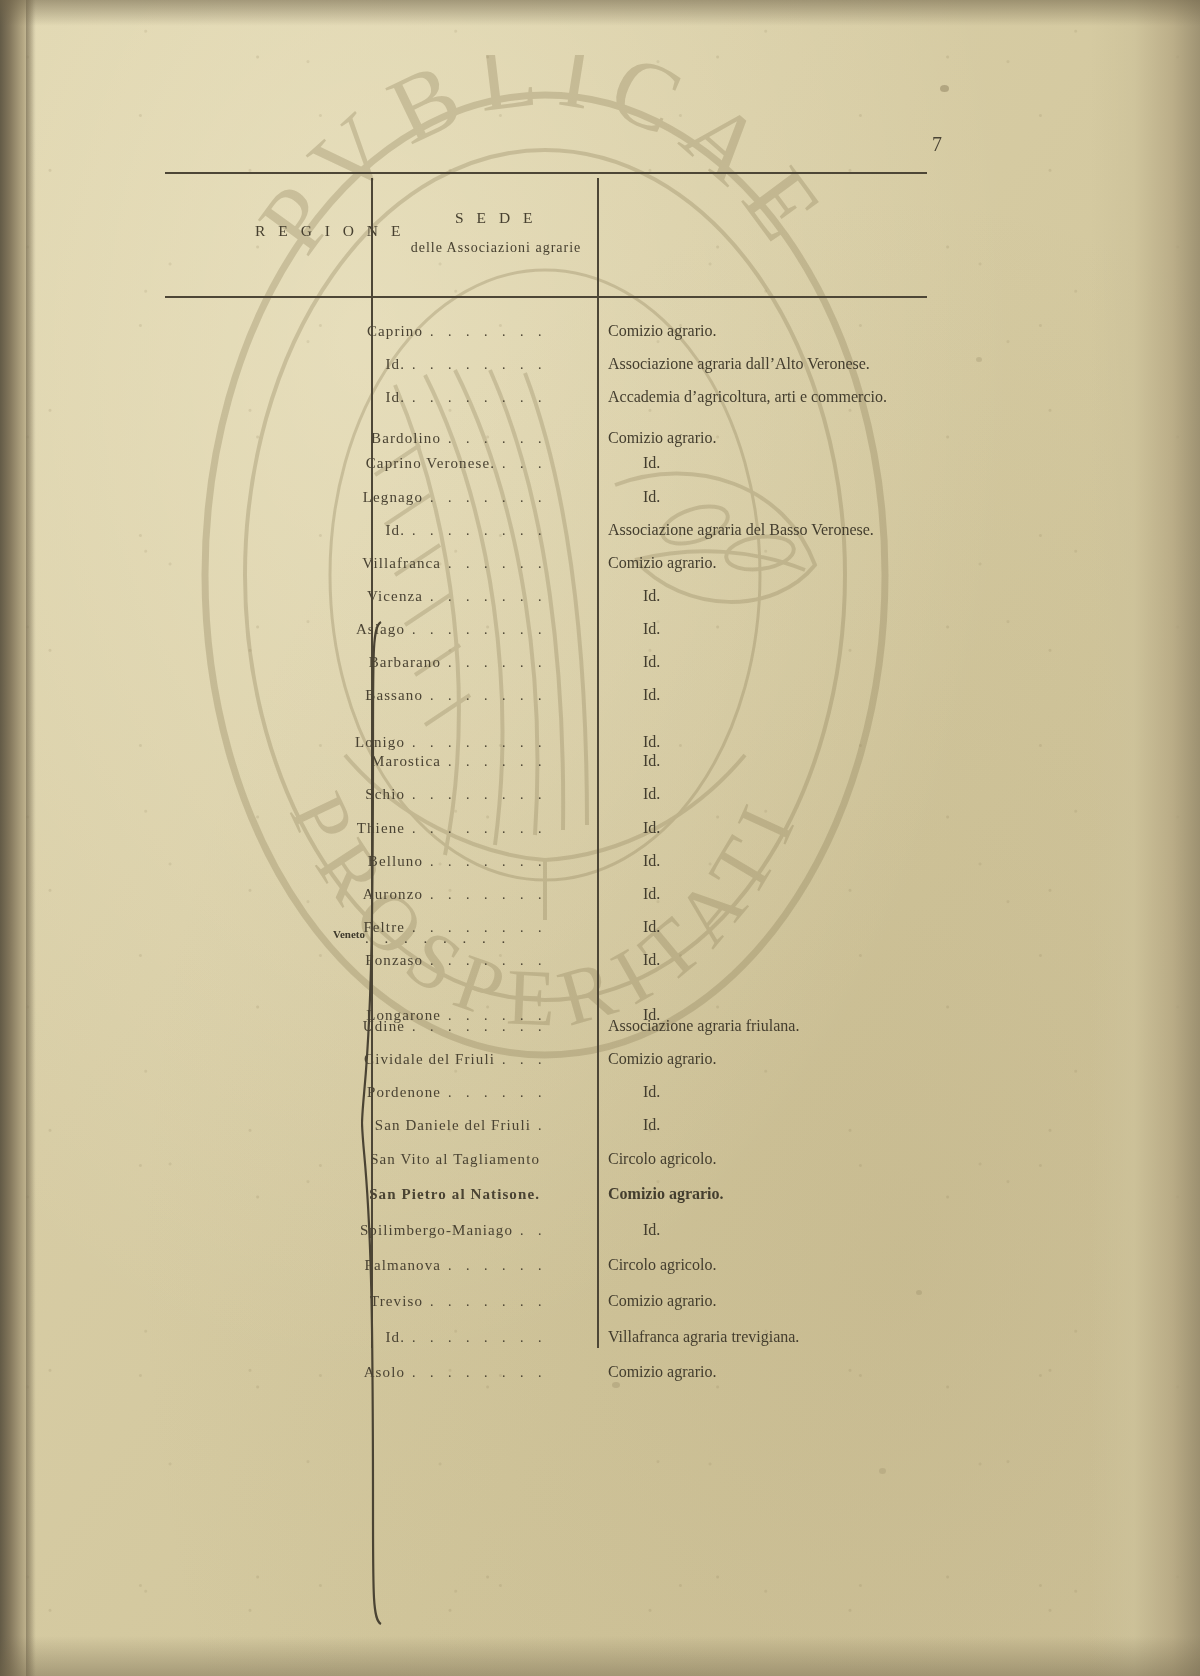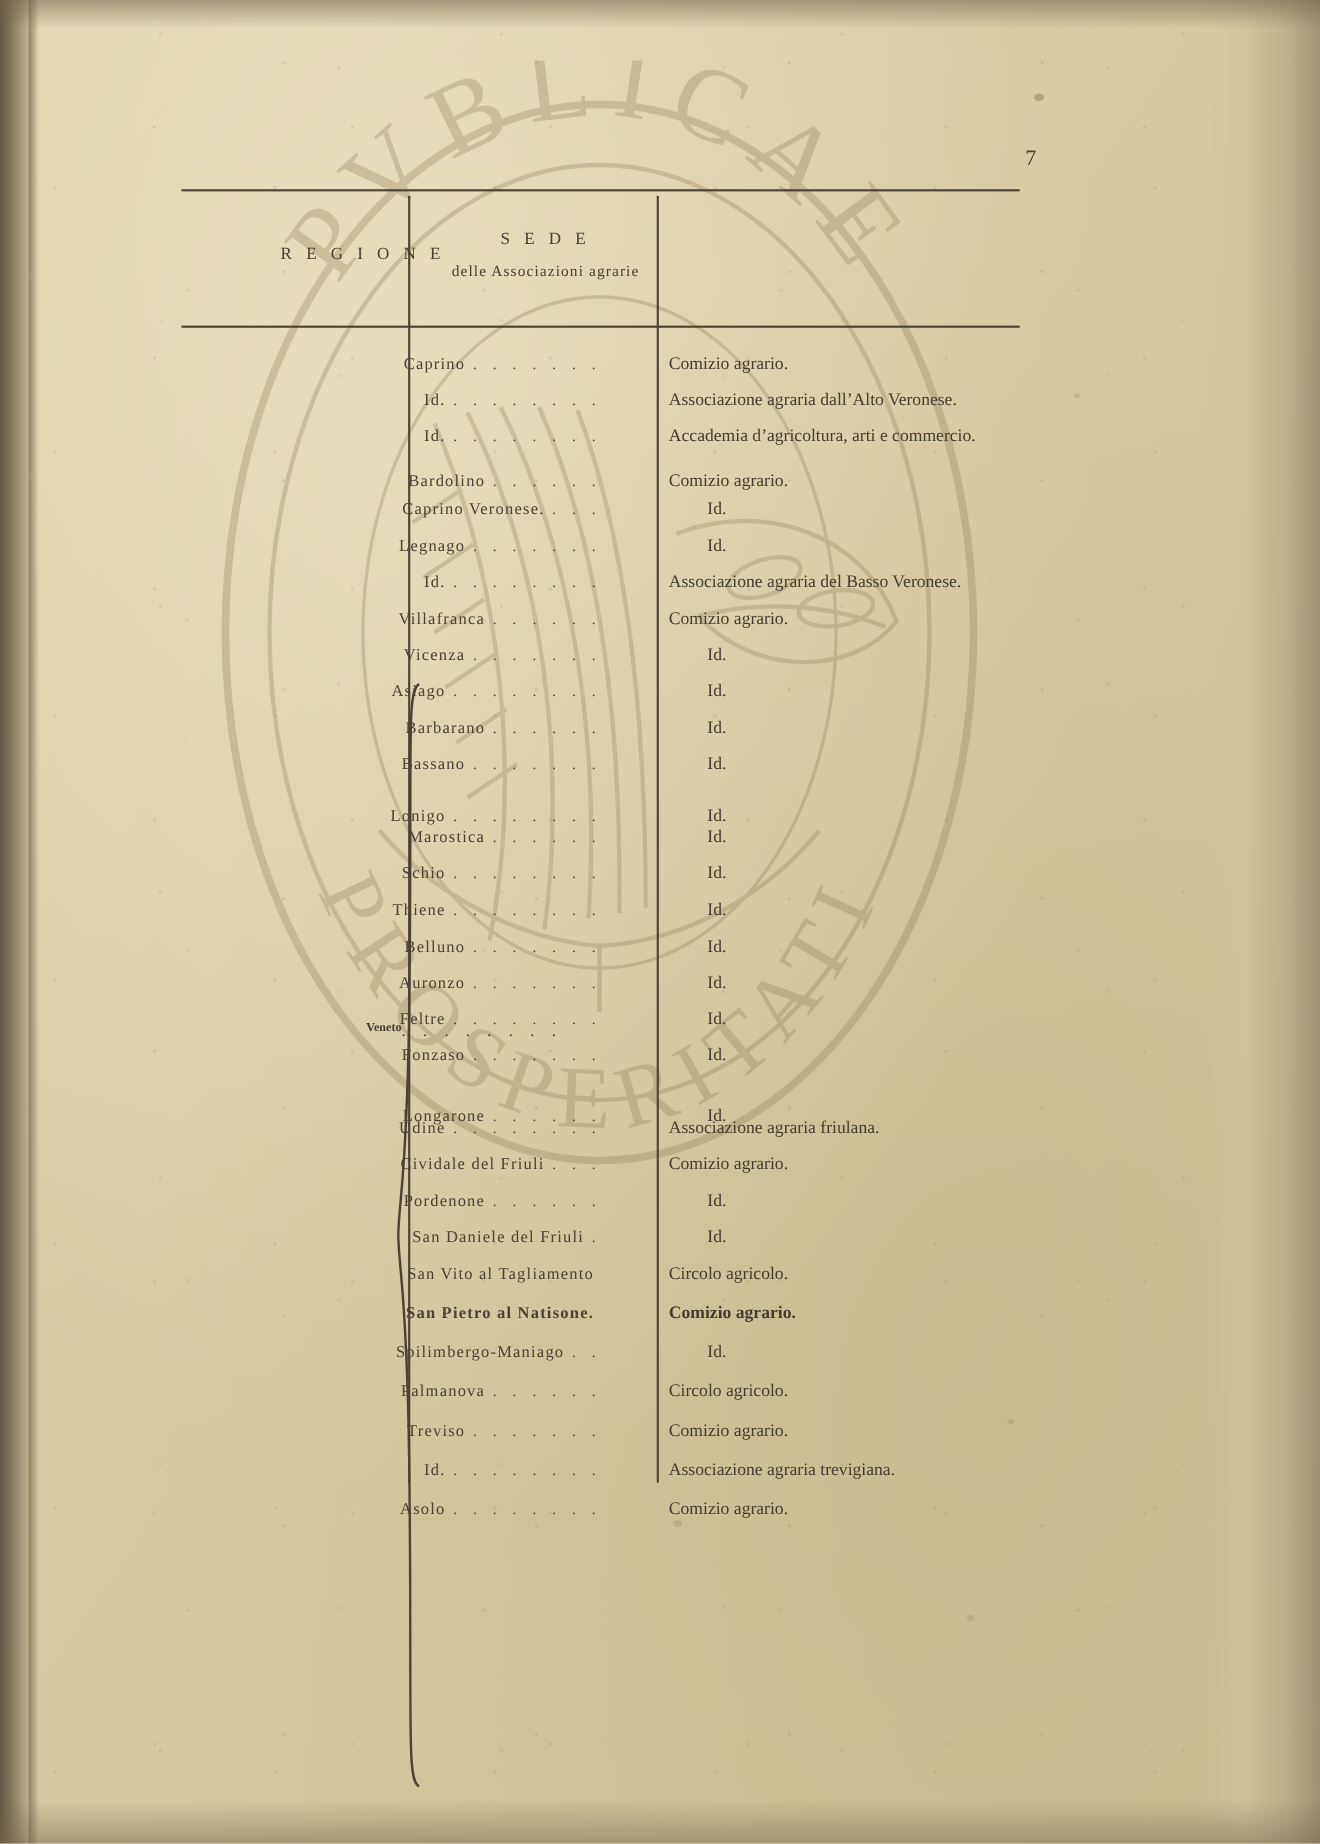--- a/index.html
+++ b/index.html
@@ -407,21 +407,21 @@
         <div class="row" style="position: absolute; left: 0px; right: 0px; top: 958.3px;">
           <div class="sede"><span class="name">Palmanova</span><span class="dots">. . . . . .</span></div>
           <div class="denom">Circolo agricolo.</div>
         </div>
         <div class="row" style="position: absolute; left: 0px; right: 0px; top: 993.9px;">
           <div class="sede"><span class="name">Treviso</span><span class="dots">. . . . . . .</span></div>
           <div class="denom">Comizio agrario.</div>
         </div>
         <div class="row" style="position: absolute; left: 0px; right: 0px; top: 1029.5px;">
           <div class="sede"><span class="name">Id.</span><span class="dots">. . . . . . . .</span></div>
-          <div class="denom">Associazione agraria trevigiana.</div>
+          <div class="denom">Villafranca agraria trevigiana.</div>
         </div>
         <div class="row" style="position: absolute; left: 0px; right: 0px; top: 1065.1px;">
           <div class="sede"><span class="name">Asolo</span><span class="dots">. . . . . . . .</span></div>
           <div class="denom">Comizio agrario.</div>
         </div>
       </div>
 
     <div class="rule-bottom-hidden"></div>
   </div>
 

